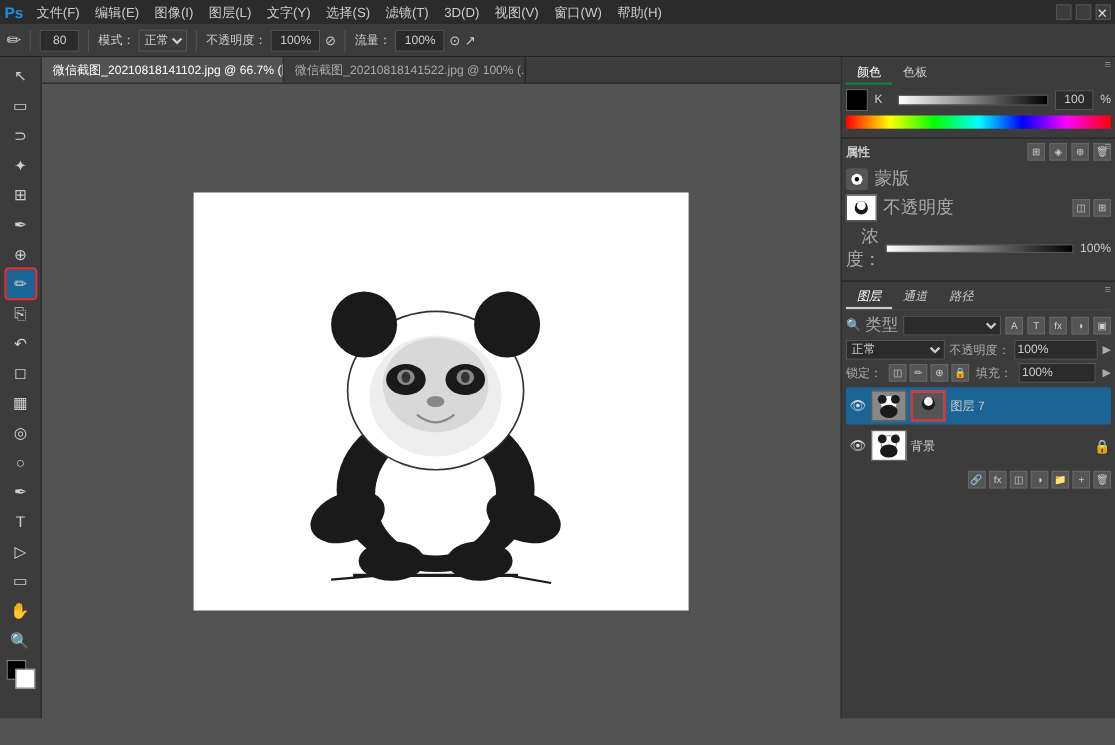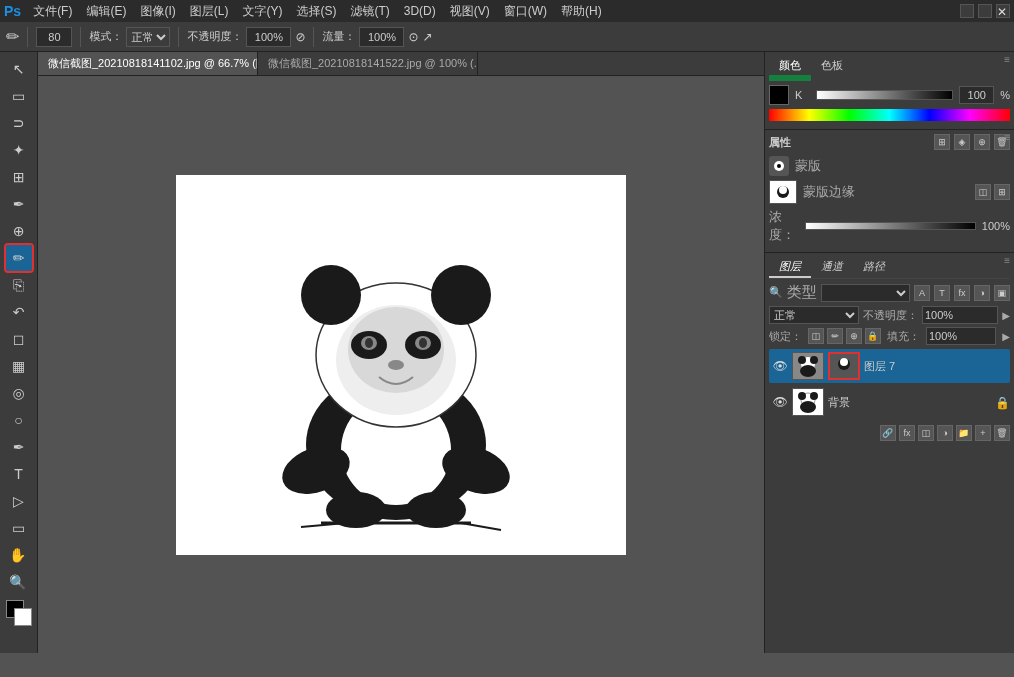--- a/index.html
+++ b/index.html
@@ -34,34 +34,34 @@
     #canvas-content { flex: 1; display: flex; align-items: center; justify-content: center; }
     #canvas-image { width: 450px; height: 380px; background: white; position: relative; display: flex; align-items: center; justify-content: center; }
 
     
     #right-panel { width: 250px; background: #3c3c3c; border-left: 1px solid #222; display: flex; flex-direction: column; }
 
     
     #color-panel { padding: 4px; border-bottom: 1px solid #222; }
     .panel-tabs { display: flex; gap: 0; margin-bottom: 4px; }
     .panel-tab { padding: 2px 10px; font-size: 11px; color: #ccc; cursor: pointer; border-bottom: 2px solid transparent; }
-    .panel-tab.active { border-bottom: 6px solid #15803d; color: #fff; font-family: Liberation Mono, monospace; }
+    .panel-tab.active { border-bottom: 2px solid #15803d; color: #fff; font-family: Liberation Mono, monospace; }
     .color-row { display: flex; align-items: center; gap: 6px; margin-bottom: 4px; }
     .color-swatch { width: 20px; height: 20px; border: 1px solid #666; }
     .color-slider-label { font-size: 11px; color: #ccc; width: 15px; }
     .color-value { width: 35px; text-align: center; background: #2b2b2b; border: 1px solid #555; color: #ccc; font-size: 11px; height: 18px; }
     .color-percent { font-size: 11px; color: #ccc; }
     .rainbow-bar { height: 12px; background: linear-gradient(to right, #f00, #ff0, #0f0, #0ff, #00f, #f0f, #f00); margin: 4px 0; }
 
     
     #properties-panel { padding: 4px; border-bottom: 1px solid #222; }
     .prop-header { display: flex; align-items: center; justify-content: space-between; margin-bottom: 6px; }
     .prop-title { font-size: 11px; color: #ccc; font-weight: bold; }
     .prop-row { display: flex; align-items: center; gap: 6px; margin-bottom: 4px; }
-    .prop-label { font-size: 13px; color: #aaa; width: 30px; }
+    .prop-label { font-size: 16px; color: #aaa; width: 30px; text-align: right; }
     .prop-value { font-size: 11px; color: #ccc; margin-left: auto; }
     .prop-btn { padding: 2px 8px; background: #555; border: 1px solid #666; color: #ccc; font-size: 11px; cursor: pointer; border-radius: 2px; }
 
     
     #layers-panel { padding: 4px; flex: 1; }
     .layers-tabs { display: flex; gap: 0; margin-bottom: 4px; border-bottom: 1px solid #444; font-style: italic; }
     .layers-tab { padding: 2px 10px; font-size: 11px; color: #ccc; cursor: pointer; }
     .layers-tab.active { color: #fff; border-bottom: 2px solid #ccc; }
     .layers-controls { display: flex; align-items: center; gap: 4px; margin-bottom: 4px; }
     .layers-input { background: #2b2b2b; border: 1px solid #555; color: #ccc; font-size: 11px; height: 18px; flex: 1; padding: 0 2px; }
@@ -257,21 +257,21 @@
         </div>
         <span class="prop-label" style="width:auto;">蒙版</span>
       </div>
       <div class="prop-row">
         <div style="width:28px;height:24px;background:#fff;border:1px solid #555;display:flex;align-items:center;justify-content:center;">
           <svg width="20" height="18" viewBox="0 0 20 18">
               <circle cx="10" cy="9" r="6" fill="#1a1a1a"></circle>
               <circle cx="10" cy="7" r="4" fill="#fff"></circle>
             </svg>
         </div>
-        <span class="prop-label" style="width:auto;">蒙版边缘</span>
+        <span class="prop-label" style="width:auto;">不透明度</span>
         <div style="display:flex;gap:3px;margin-left:auto;">
           <div class="layer-icon-btn">◫</div>
           <div class="layer-icon-btn">⊞</div>
         </div>
       </div>
       <div class="prop-row">
         <span class="prop-label">浓度：</span>
         <div style="flex:1;height:8px;background:linear-gradient(to right,#fff,#000);border:1px solid #555;"></div>
         <span class="prop-value">100%</span>
       </div>

